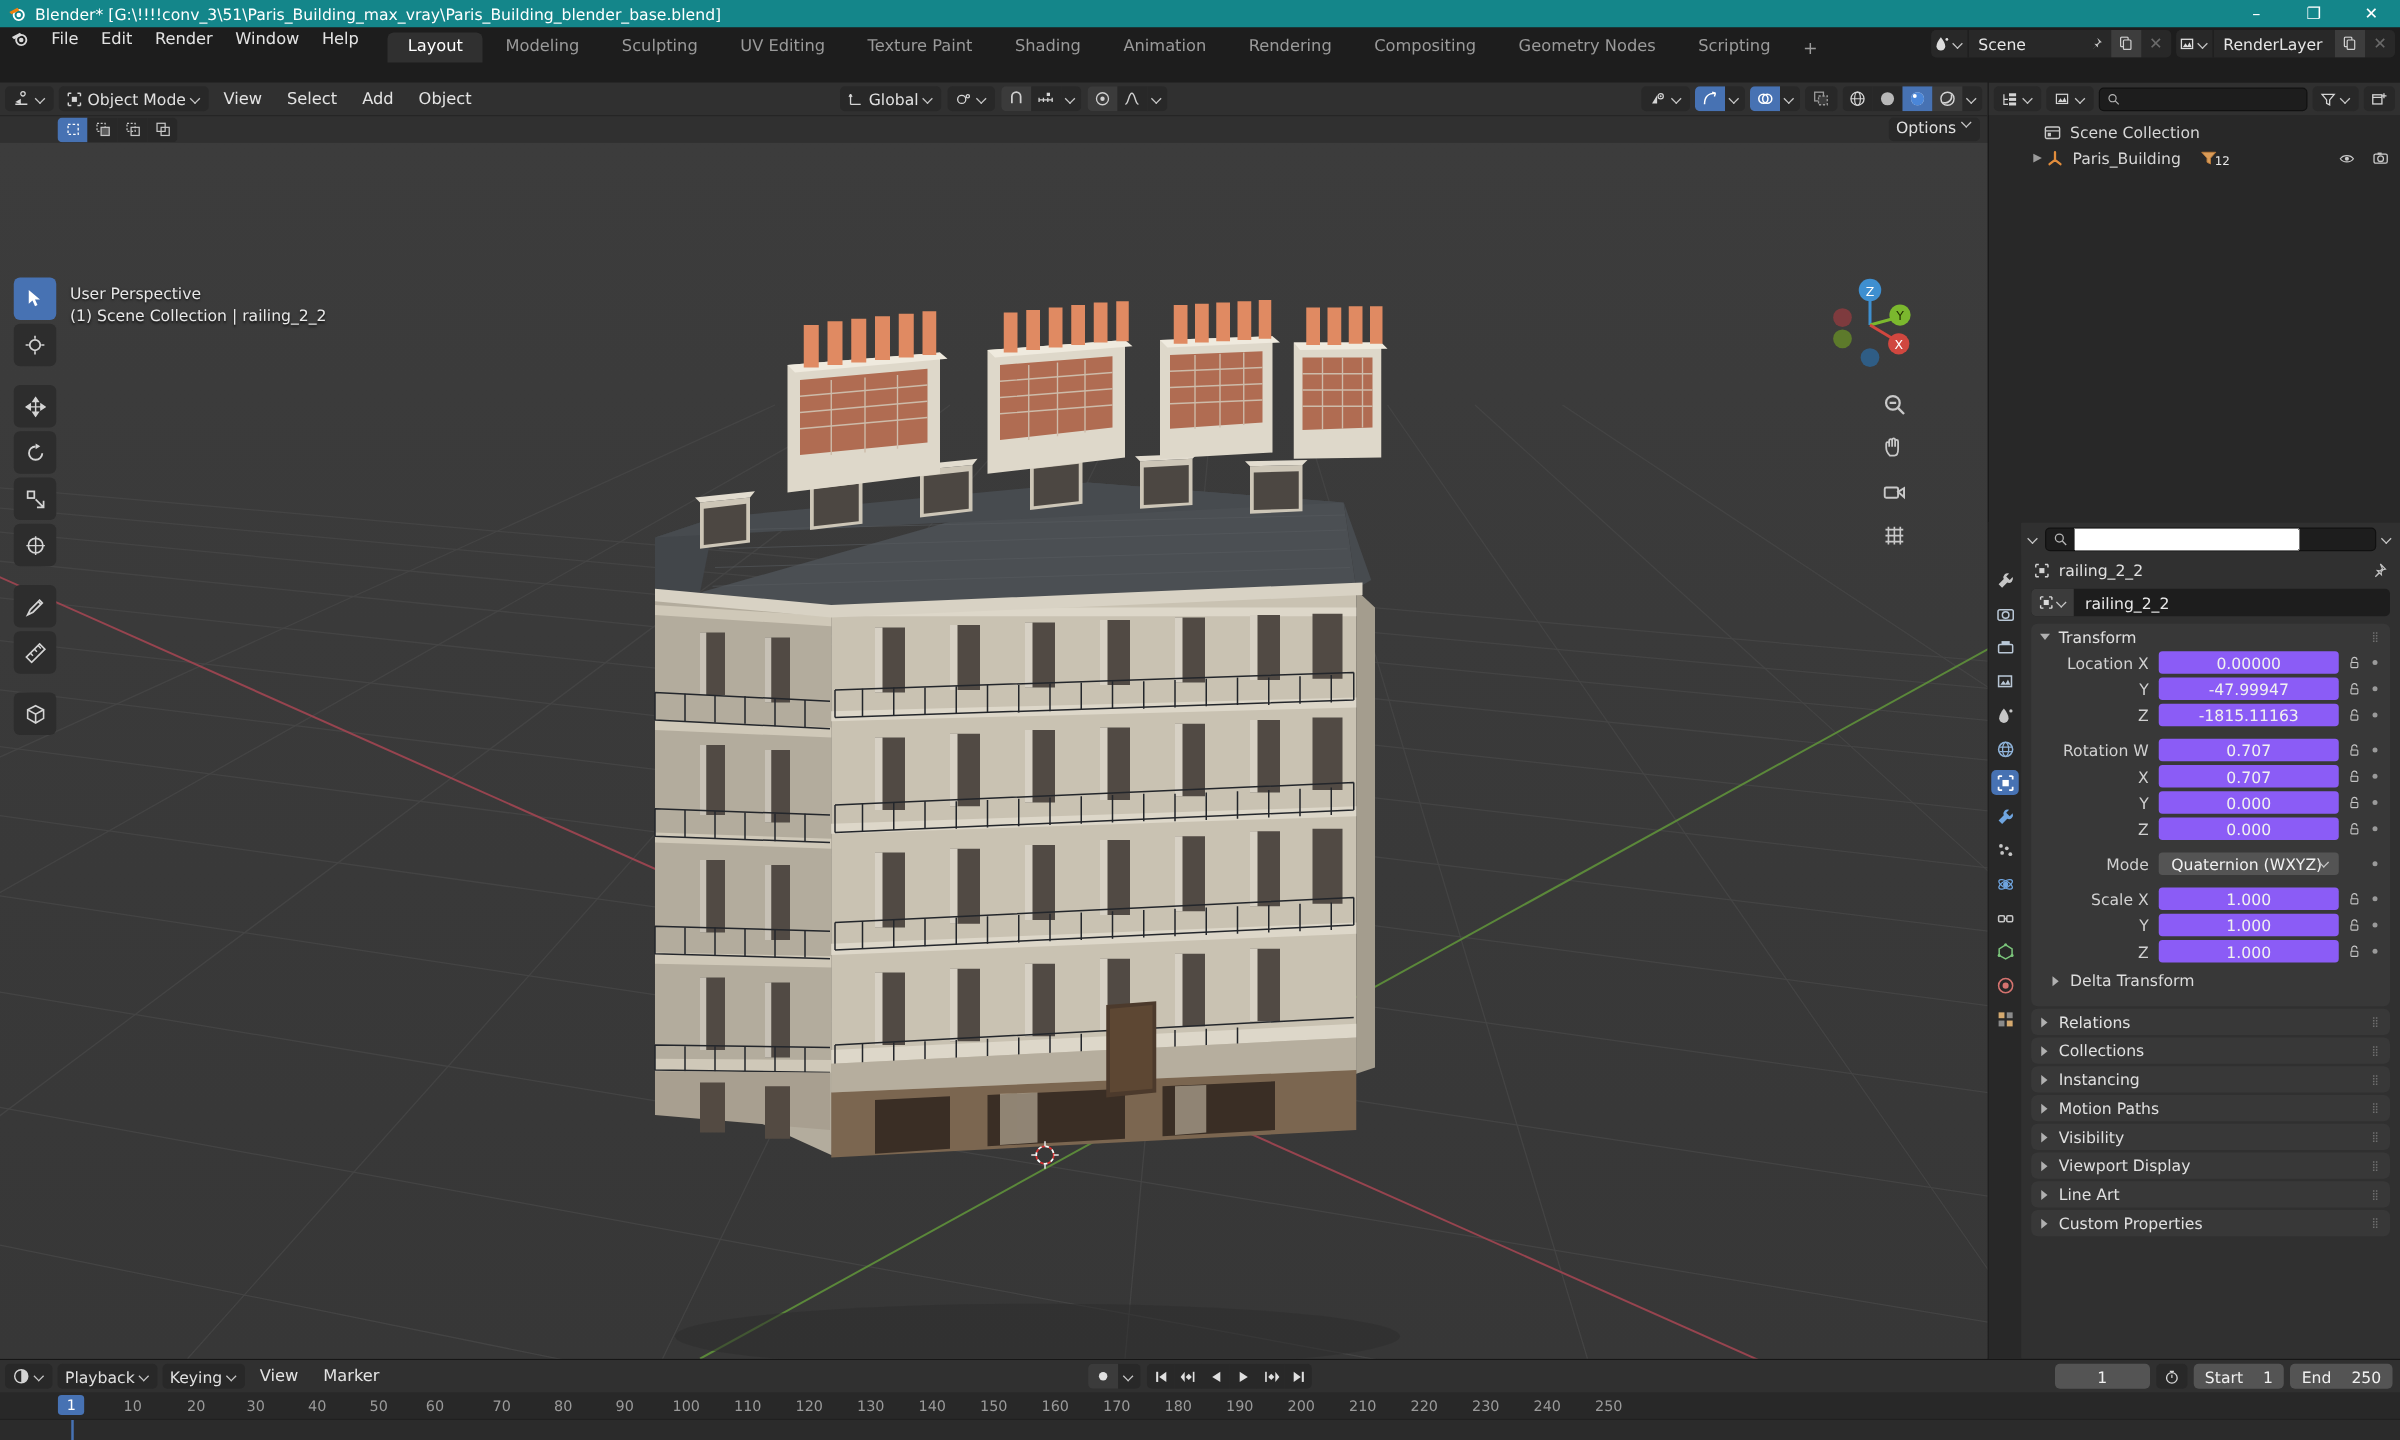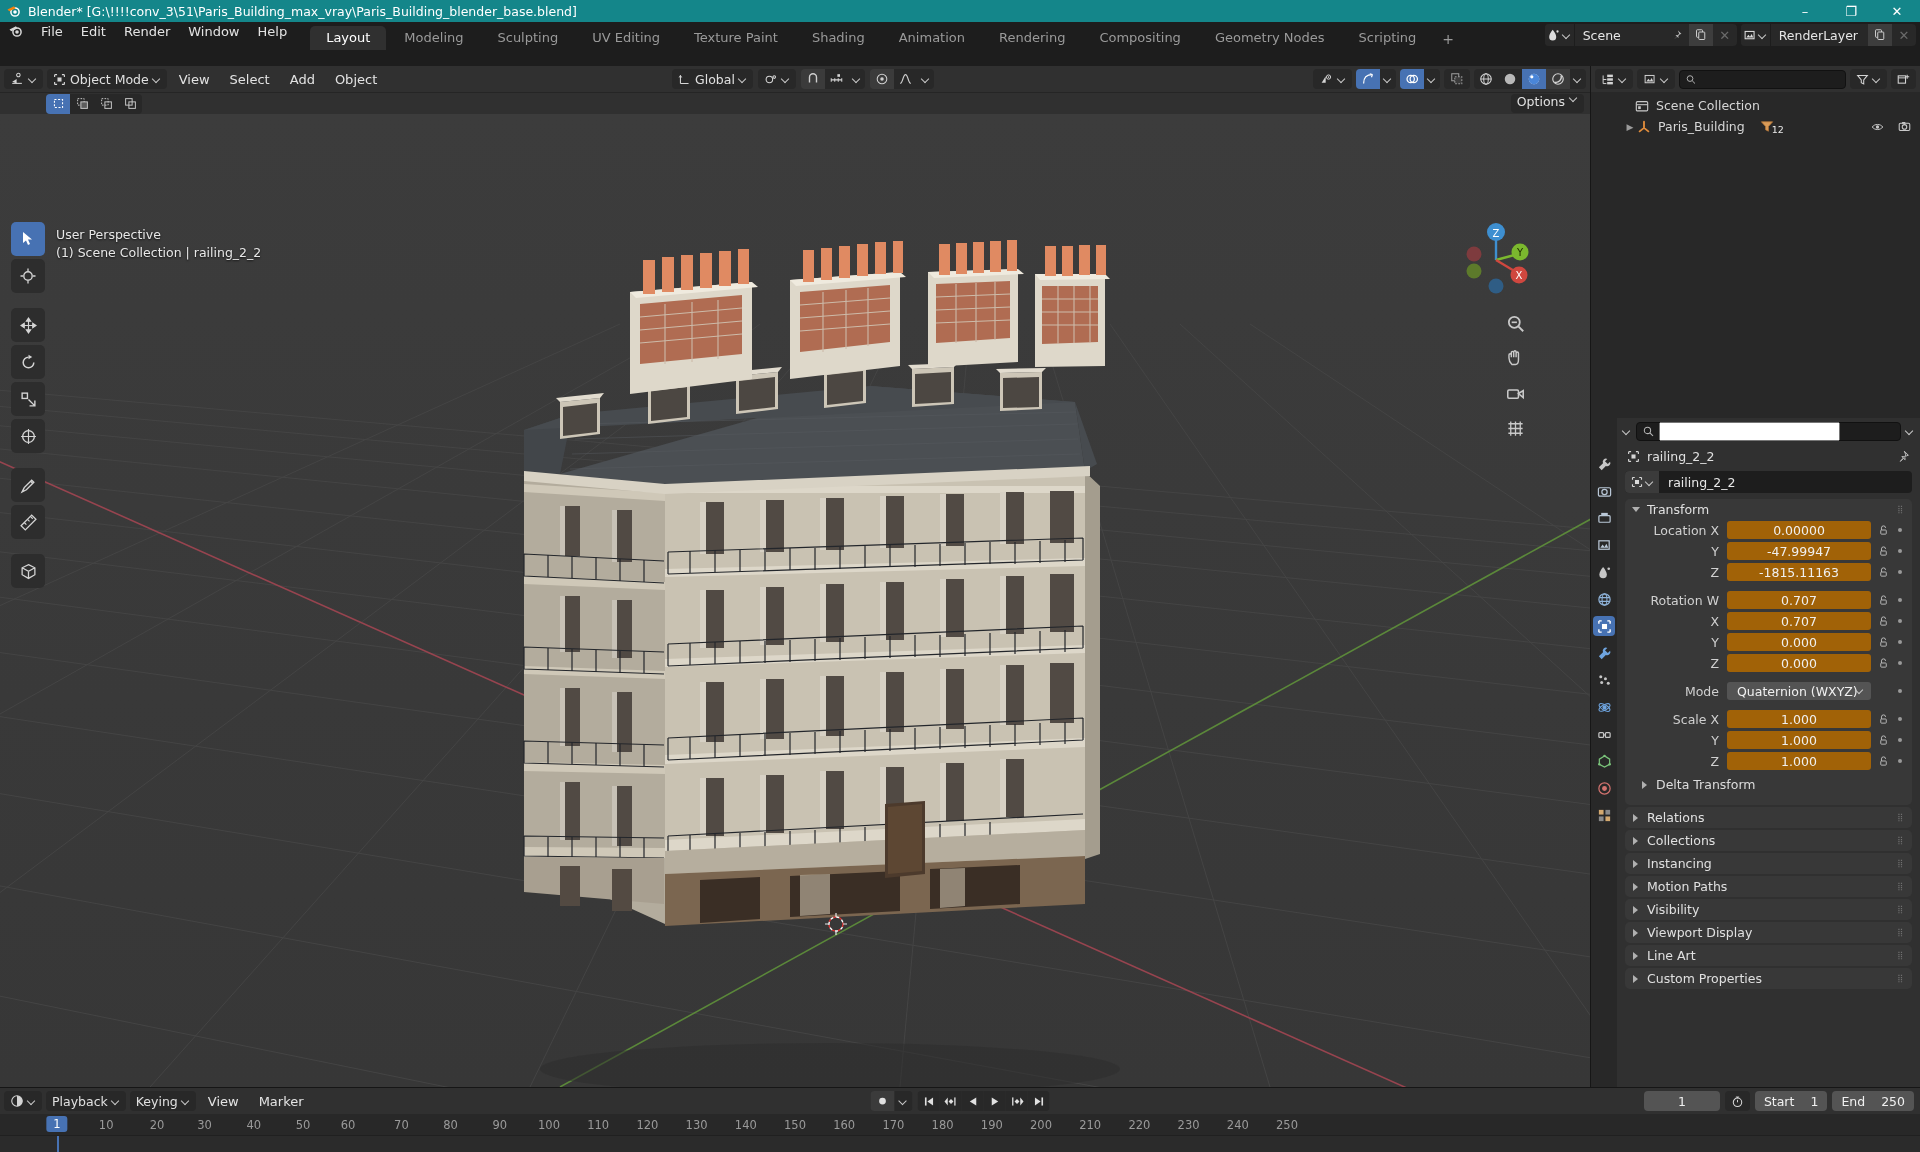--- a/index.html
+++ b/index.html
@@ -121,21 +121,21 @@
   .panel-head .grip { position:absolute; right:8px; color:#6f6f6f; letter-spacing:1px; font-size:8px; }
   .tri-r { width:9px; height:9px; position:relative; display:inline-block; }
   .tri-r:after { content:""; position:absolute; left:1px; top:1px; border-left:5px solid #b0b0b0;
     border-top:4px solid transparent; border-bottom:4px solid transparent; }
   .tri-d { width:9px; height:9px; position:relative; display:inline-block; }
   .tri-d:after { content:""; position:absolute; left:0; top:2px; border-top:5px solid #b0b0b0;
     border-left:4px solid transparent; border-right:4px solid transparent; }
 
   .prow { height:20px; display:flex; align-items:center; margin:0 7px 1px 24px; }
   .prow .lbl { width:78px; text-align:right; padding-right:8px; font-size:12.5px; color:#d0d0d0; }
-  .pfield { flex:1; height:18px; background:#a16207; border-radius:3px; display:flex; align-items:center;
+  .pfield { flex:1; height:18px; background:#8b5cf6; border-radius:3px; display:flex; align-items:center;
     justify-content:center; font-size:12.5px; color:#f0f0f0; position:relative; }
   .pfield.drop { background:#545454; justify-content:flex-start; padding-left:10px; }
   .pfield.drop .cv { position:absolute; right:7px; top:4px; }
   .lockdot { width:34px; display:flex; align-items:center; justify-content:space-between; padding-left:7px;
     padding-right:3px; }
   .dot { width:4px; height:4px; border-radius:50%; background:#9a9a9a; }
   .gap6 { height:7px; }
   .sub-panel { margin:4px 7px 5px 16px; }
   .sub-head { height:19px; display:flex; align-items:center; gap:6px; font-size:12.5px; color:#dcdcdc; }
 

